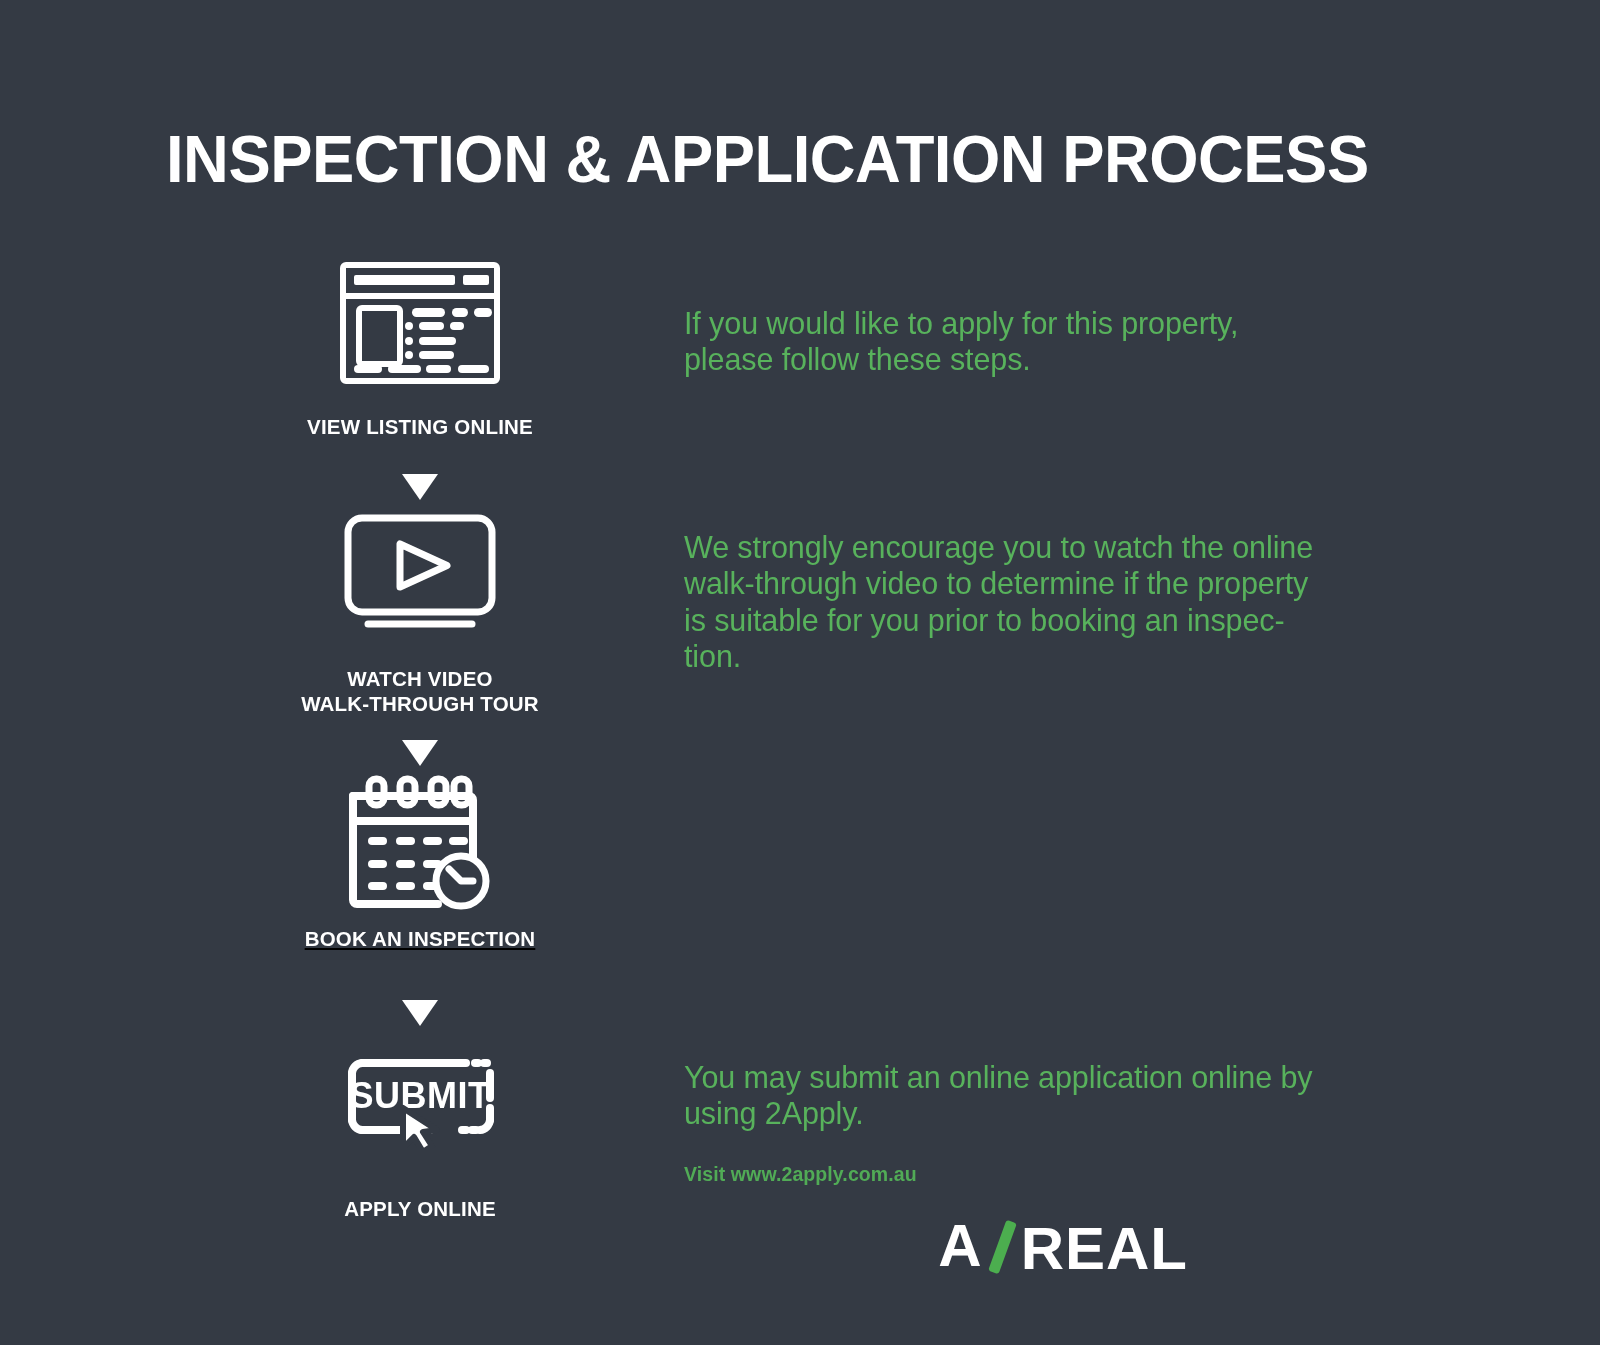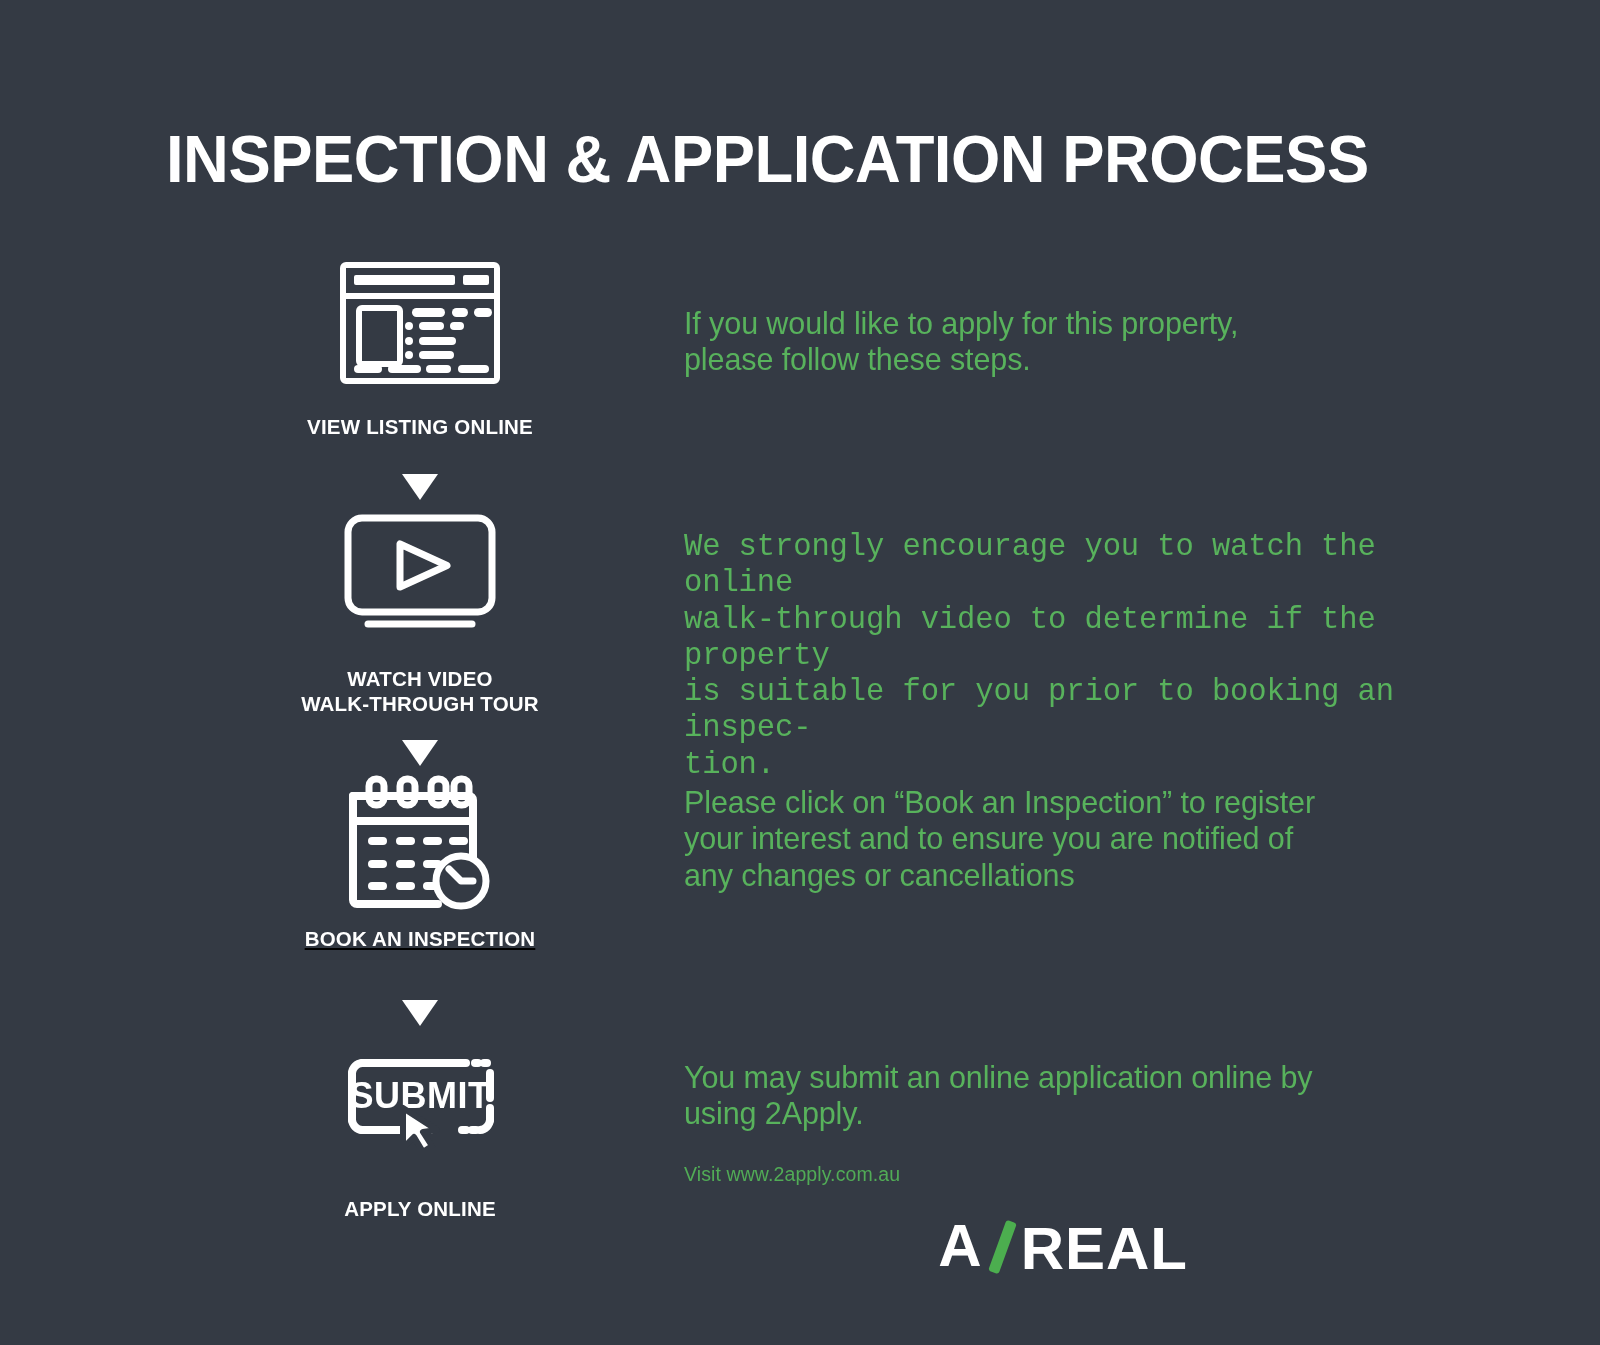--- a/index.html
+++ b/index.html
@@ -86,31 +86,31 @@
     left: 684px;
     color: #58b25c;
     font-weight: 300;
     font-size: 30.5px;
     line-height: 1.19;
     width: 720px;
     letter-spacing: -0.1px;
     white-space: pre-line;
   }
   .c1 { top: 305px; }
-  .c2 { top: 529px; font-family: Liberation Mono, monospace; }
+  .c2 { top: 529px; }
   .c3 { top: 784px; }
   .c4 { top: 1059px; }
 
   .visit {
     position: absolute;
     left: 684px;
     top: 1163px;
     color: #51ab56;
     font-size: 19.5px;
-    font-weight: normal;
+    font-weight: bold;
     letter-spacing: 0.1px;
   }
 
   
   .logo {
     position: absolute;
     right: 88px;
     bottom: 66px;
     display: flex;
     align-items: center;
@@ -261,23 +261,20 @@
     </div>
 
   </div>
 
   <div class="copy c1">If you would like to apply for this property,
 please follow these steps.</div>
   <div class="copy c2">We strongly encourage you to watch the online
 walk-through video to determine if the property
 is suitable for you prior to booking an inspec-
 tion.</div>
-  <div class="copy c3">Please click on “Book an Inspection” to register
-your interest and to ensure you are notified of
-any changes or cancellations</div>
   <div class="copy c4">You may submit an online application online by
 using 2Apply.</div>
 
   <div class="visit">Visit www.2apply.com.au</div>
 
   <div class="logo">
     <span class="logo-a">A</span>
     <span class="logo-slash"></span>
     <span class="logo-real">REAL</span>
   </div>

